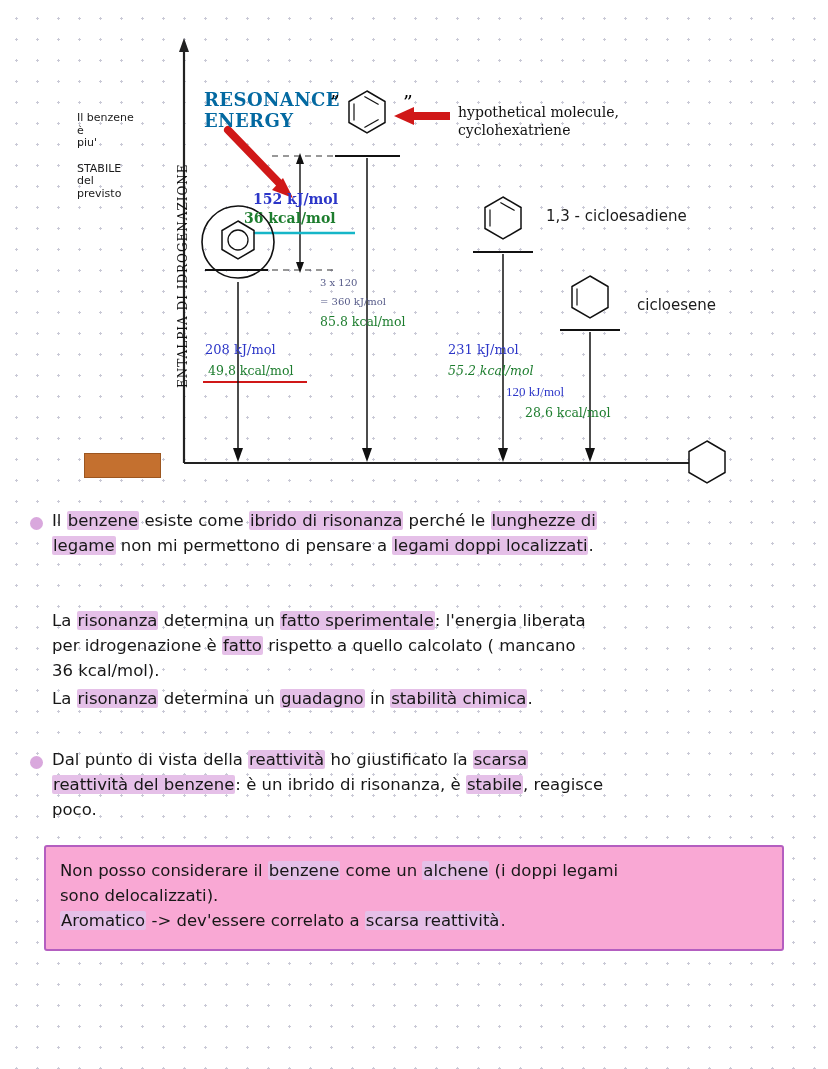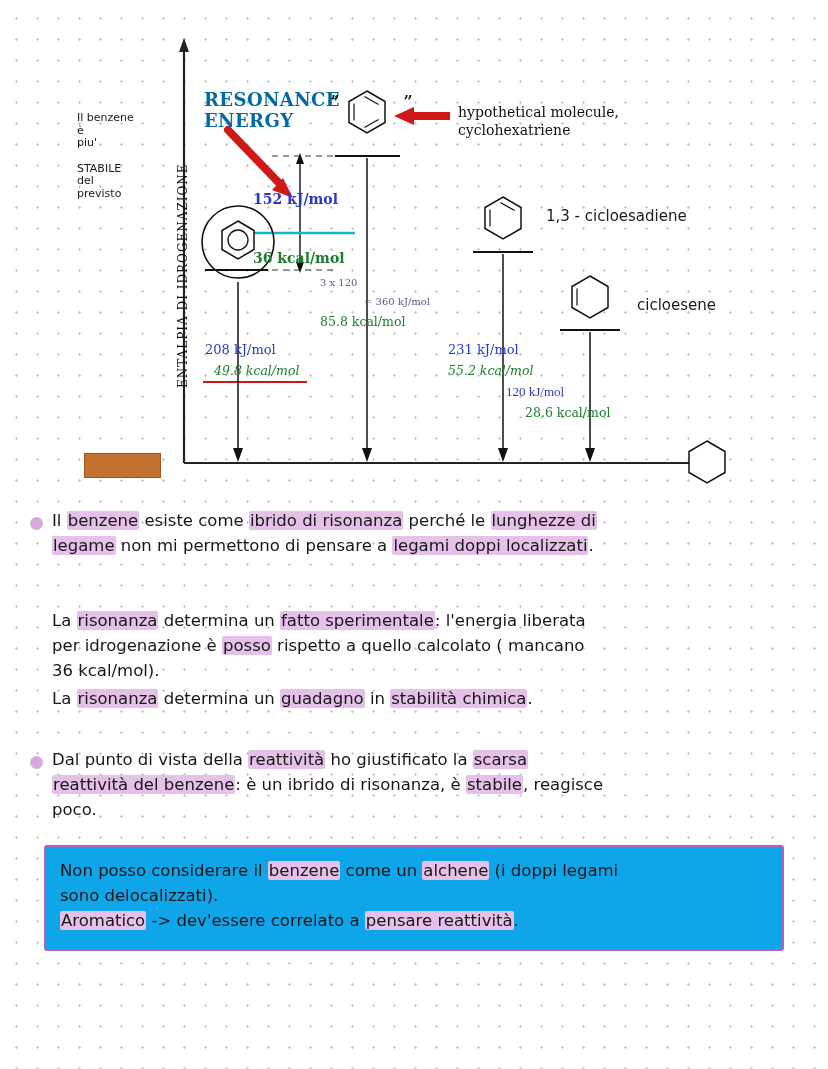--- a/index.html
+++ b/index.html
@@ -132,21 +132,21 @@
     border-radius: 50%;
     background: #d9a8dd;
   }
   .hl {
     background: #e5c0e8;
     padding: 0 1px;
     border-radius: 2px;
   }
   .boxed {
     border: 2px solid #b45ec0;
-    background: #0ea5e9;
+    background: #f9a8d4;
     border-radius: 3px;
   }
 </style>
 </head>
 <body>
 
 <div id="dot-grid"></div>
 
 <div id="page">
 
@@ -235,28 +235,28 @@
     <div class="dg-label res-energy" style="left:204px; top:90px;">RESONANCE
 ENERGY</div>
 
     <div class="dg-label" style="left:330px; top:92px; font-size:19px;">”</div>
     <div class="dg-label" style="left:403px; top:92px; font-size:19px;">”</div>
 
     <div class="dg-label hypo" style="left:458px; top:104px;">hypothetical molecule,
 cyclohexatriene</div>
 
     <div class="dg-label blue-val" style="left:253px; top:192px;">152 kJ/mol</div>
-    <div class="dg-label green-val" style="left:253px; top:211px;margin-top:40px;">36 kcal/mol</div>
+    <div class="dg-label green-val" style="left:244px; top:211px;">36 kcal/mol</div>
 
     <div class="dg-label gray-small" style="left:320px; top:277px;">3 x 120</div>
-    <div class="dg-label gray-small" style="left:320px; top:296px;margin-left:44px;">= 360 kJ/mol</div>
+    <div class="dg-label gray-small" style="left:320px; top:296px;">= 360 kJ/mol</div>
     <div class="dg-label green-small" style="left:320px; top:315px;">85.8 kcal/mol</div>
 
     <div class="dg-label blue-small" style="left:205px; top:343px;">208 kJ/mol</div>
-    <div class="dg-label green-small" style="left:214px; top:364px;font-style:italic;">49.8 kcal/mol</div>
+    <div class="dg-label green-small" style="left:208px; top:364px;">49.8 kcal/mol</div>
 
     <div class="dg-label blue-small" style="left:448px; top:343px;">231 kJ/mol</div>
     <div class="dg-label green-small" style="left:448px; top:364px;font-style:italic;">55.2 kcal/mol</div>
 
     <div class="dg-label blue-small" style="left:506px; top:385px;font-family:Liberation Serif, serif;">120 kJ/mol</div>
     <div class="dg-label green-small" style="left:525px; top:406px;">28.6 kcal/mol</div>
 
     <div class="hand" style="left:77px; top:112px; font-size:11px;">Il benzene
 è
 piu'
@@ -268,25 +268,25 @@
     <div class="hand" style="left:637px; top:297px; font-size:15px;">cicloesene</div>
 
     <div class="orange-block" style="left:84px; top:453px; width:75px; height:23px;"></div>
   </div>
 
   <div id="notes">
 
     <div class="bullet" style="left:30px; top:17px;"></div>
     <div class="para" id="p1" style="position:absolute; left:52px; top:8px; width:750px;"><span>Il </span><span class="hl">benzene</span><span> esiste come </span><span class="hl">ibrido di risonanza</span><span> perché le </span><span class="hl">lunghezze di</span><br><span class="hl">legame</span><span> non mi permettono di pensare a </span><span class="hl">legami doppi localizzati</span><span>.</span></div>
 
-    <div class="para" id="p2" style="position:absolute; left:52px; top:108px; width:750px;"><span>La </span><span class="hl">risonanza</span><span> determina un </span><span class="hl">fatto sperimentale</span><span>: l'energia liberata</span><br><span>per idrogenazione è </span><span class="hl">posso</span><span> rispetto a quello calcolato ( mancano</span><br><span>36 kcal/mol).</span></div>
+    <div class="para" id="p2" style="position:absolute; left:52px; top:108px; width:750px;"><span>La </span><span class="hl">risonanza</span><span> determina un </span><span class="hl">fatto sperimentale</span><span>: l'energia liberata</span><br><span>per idrogenazione è </span><span class="hl">fatto</span><span> rispetto a quello calcolato ( mancano</span><br><span>36 kcal/mol).</span></div>
 
     <div class="para" id="p3" style="position:absolute; left:52px; top:186px; width:750px;"><span>La </span><span class="hl">risonanza</span><span> determina un </span><span class="hl">guadagno</span><span> in </span><span class="hl">stabilità chimica</span><span>.</span></div>
 
     <div class="bullet" style="left:30px; top:256px;"></div>
     <div class="para" id="p4" style="position:absolute; left:52px; top:247px; width:750px;"><span>Dal punto di vista della </span><span class="hl">reattività</span><span> ho giustificato la </span><span class="hl">scarsa</span><br><span class="hl">reattività del benzene</span><span>: è un ibrido di risonanza, è </span><span class="hl">stabile</span><span>, reagisce</span><br><span>poco.</span></div>
 
     <div class="boxed" style="position:absolute; left:44px; top:345px; width:736px; height:102px;">
-      <div class="para" id="pbox" style="padding:11px 14px 0 14px;"><span>Non posso considerare il </span><span class="hl">benzene</span><span> come un </span><span class="hl">alchene</span><span> (i doppi legami</span><br><span>sono delocalizzati).</span><br><span class="hl">Aromatico</span><span> -&gt; dev'essere correlato a </span><span class="hl">pensare reattività</span><span>.</span></div>
+      <div class="para" id="pbox" style="padding:11px 14px 0 14px;"><span>Non posso considerare il </span><span class="hl">benzene</span><span> come un </span><span class="hl">alchene</span><span> (i doppi legami</span><br><span>sono delocalizzati).</span><br><span class="hl">Aromatico</span><span> -&gt; dev'essere correlato a </span><span class="hl">scarsa reattività</span><span>.</span></div>
     </div>
   </div>
 
 </div>
 
 </body></html>

